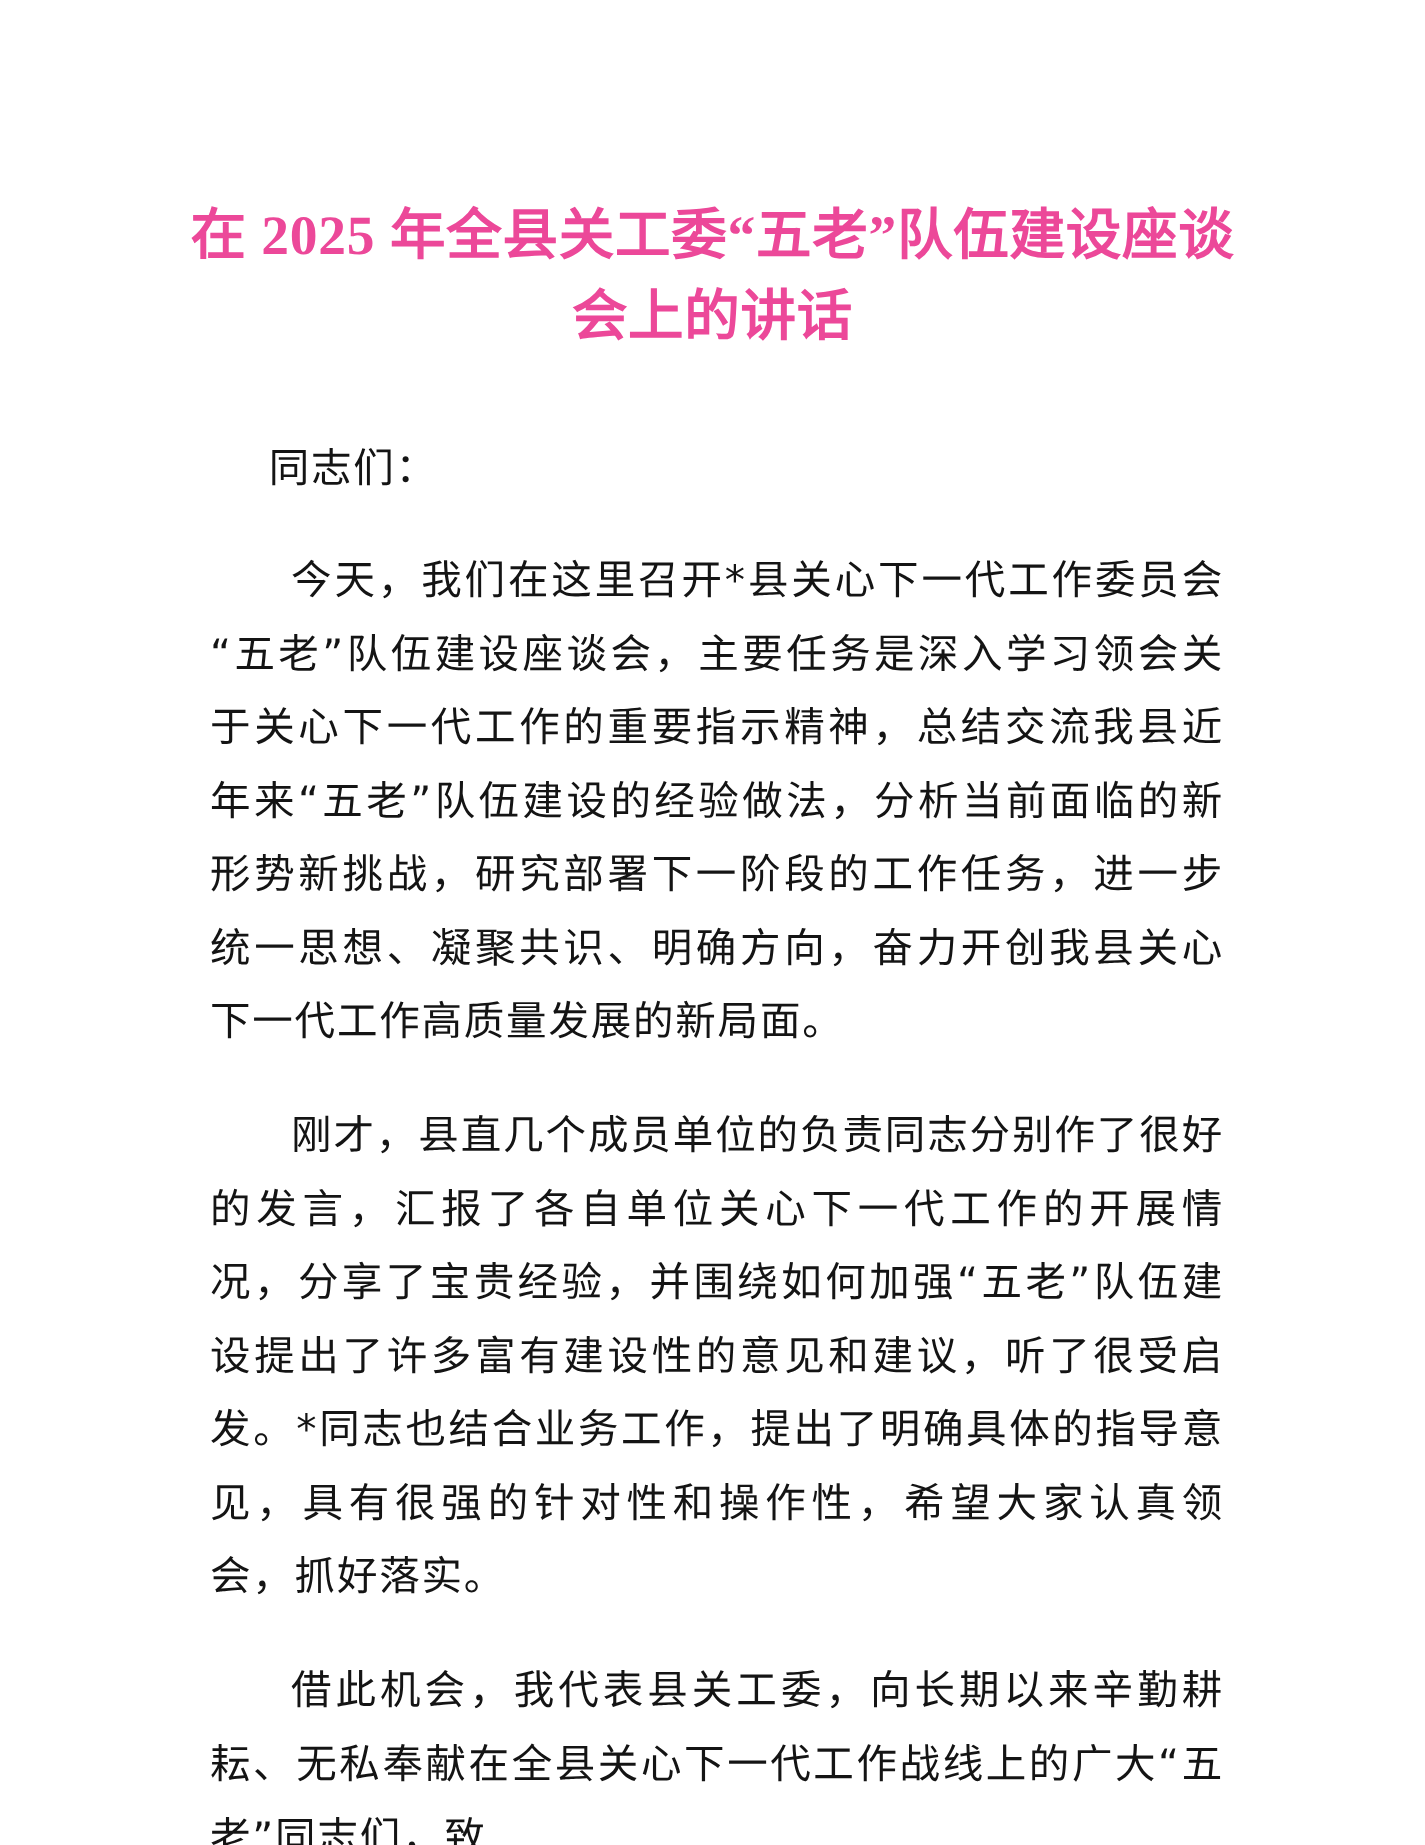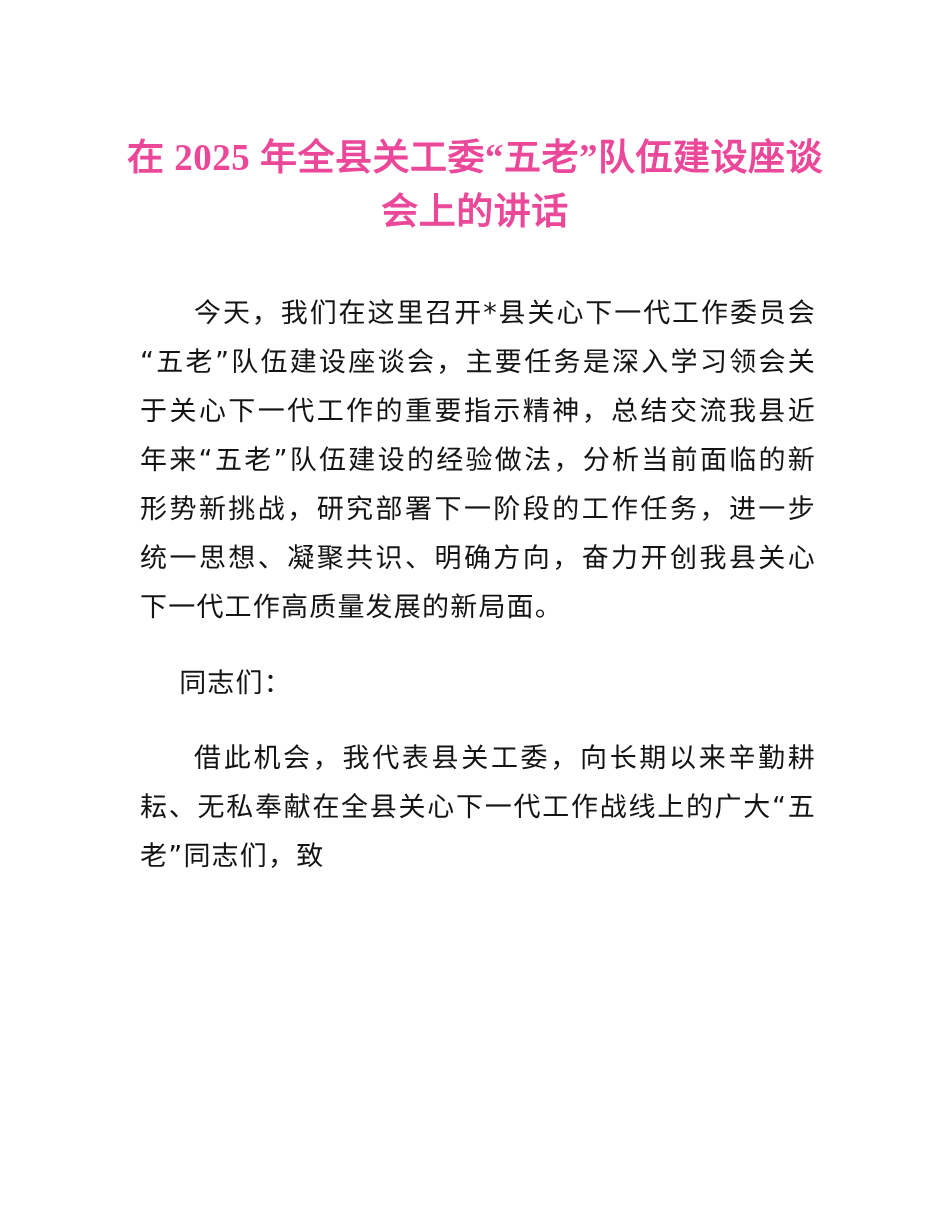--- a/index.html
+++ b/index.html
@@ -79,22 +79,23 @@
 </head>
 <body>
 
 <div class="page">
 
   <h1 class="doc-title">在 2025 年全县关工委“五老”队伍建设座谈
 会上的讲话</h1>
 
   <div class="doc-body">
 
+    <p class="para salutation">同志们：</p>
+
     <p class="para">今天，我们在这里召开*县关心下一代工作委员会“五老”队伍建设座谈会，主要任务是深入学习领会关于关心下一代工作的重要指示精神，总结交流我县近年来“五老”队伍建设的经验做法，分析当前面临的新形势新挑战，研究部署下一阶段的工作任务，进一步统一思想、凝聚共识、明确方向，奋力开创我县关心下一代工作高质量发展的新局面。</p>
 
-    <p class="para salutation">同志们：</p>
-
+    <p class="para">刚才，县直几个成员单位的负责同志分别作了很好的发言，汇报了各自单位关心下一代工作的开展情况，分享了宝贵经验，并围绕如何加强“五老”队伍建设提出了许多富有建设性的意见和建议，听了很受启发。*同志也结合业务工作，提出了明确具体的指导意见，具有很强的针对性和操作性，希望大家认真领会，抓好落实。</p>
 
     <p class="para clipped">借此机会，我代表县关工委，向长期以来辛勤耕耘、无私奉献在全县关心下一代工作战线上的广大“五老”同志们，致</p>
 
   </div>
 
 </div>
 
 </body></html>

